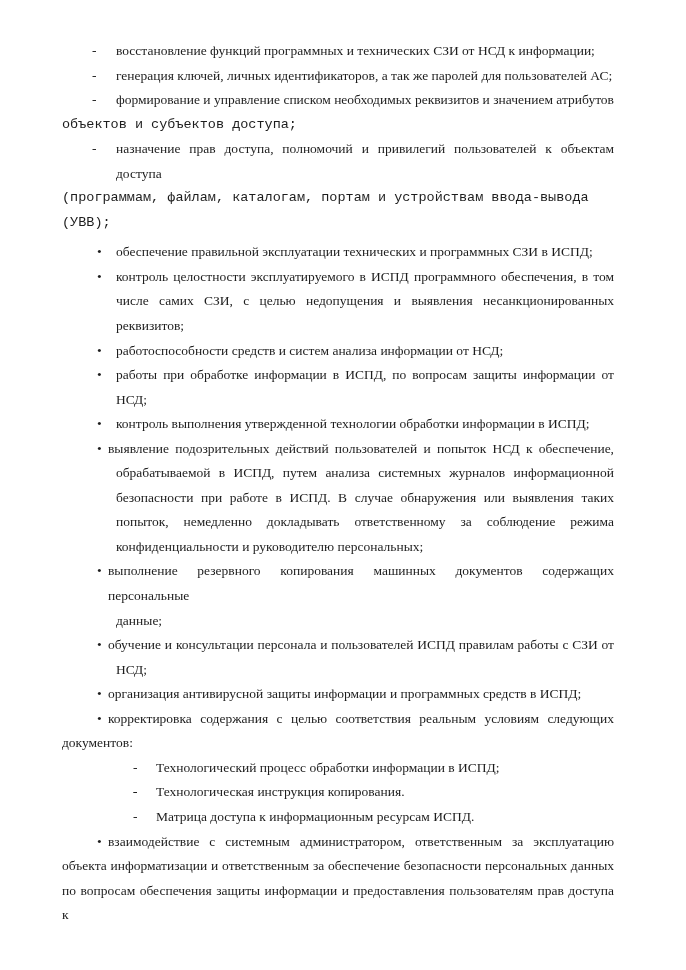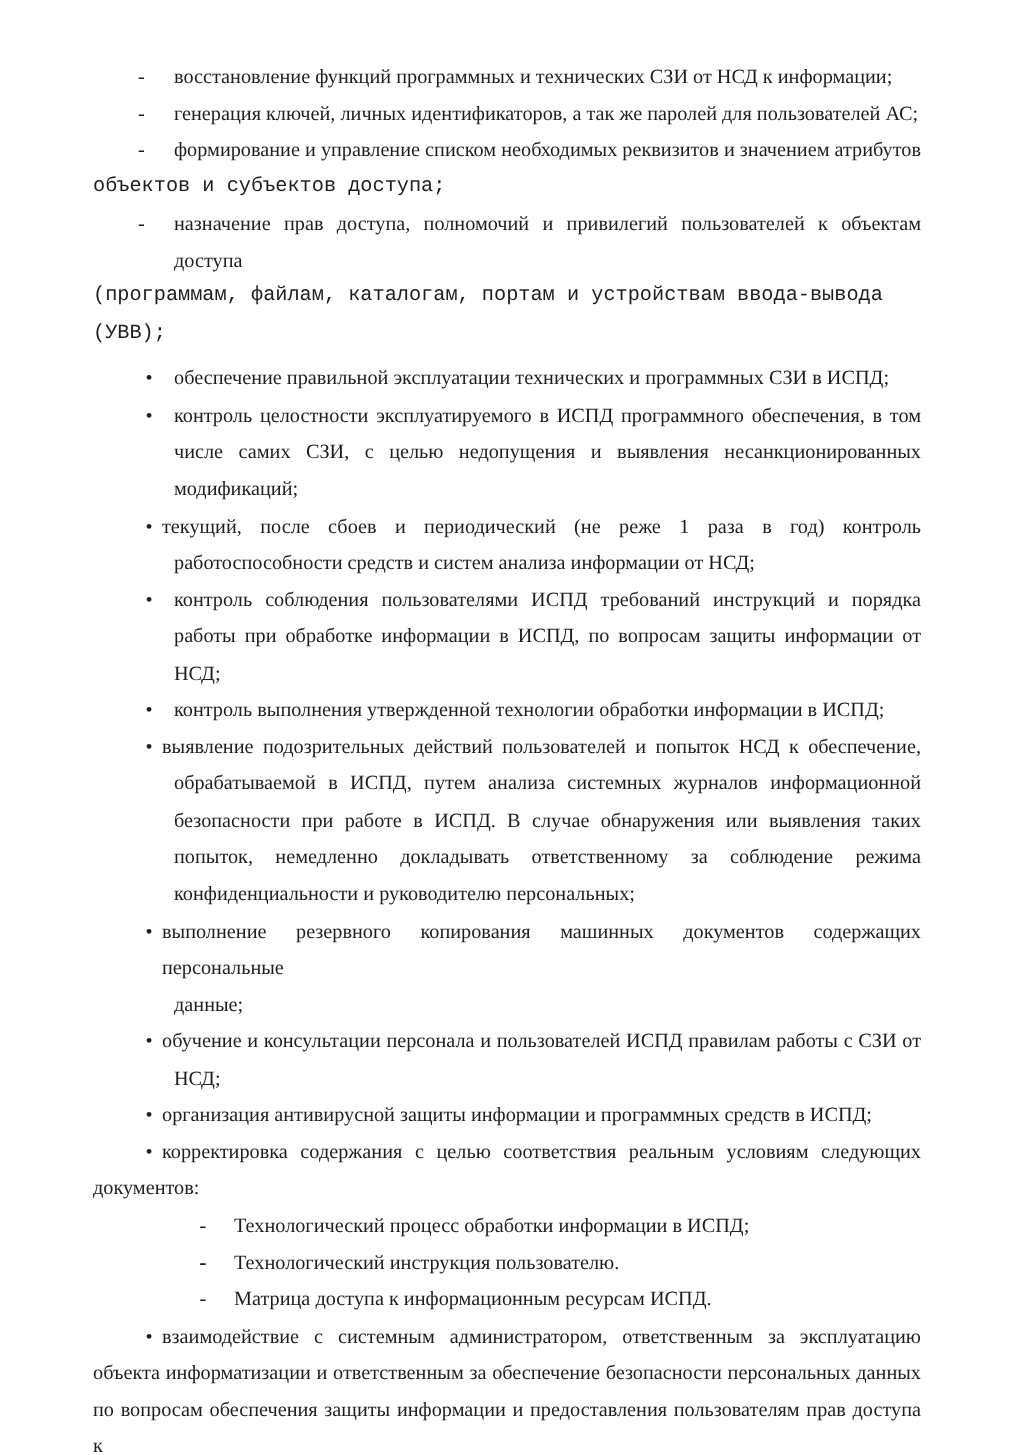--- a/index.html
+++ b/index.html
@@ -79,28 +79,28 @@
       <div class="para dash">
         <div class="line first just"><span class="marker">-</span><span>назначение прав доступа, полномочий и привилегий пользователей к объектам доступа</span></div>
         <div class="line cont"><span>(программам, файлам, каталогам, портам и устройствам ввода-вывода (УВВ);</span></div>
       </div>
       <div class="para bw gap">
         <div class="line first"><span class="marker">•</span><span>обеспечение правильной эксплуатации технических и программных СЗИ в ИСПД;</span></div>
       </div>
       <div class="para bw">
         <div class="line first just"><span class="marker">•</span><span>контроль целостности эксплуатируемого в ИСПД программного обеспечения, в том</span></div>
         <div class="line cont just"><span>числе самих СЗИ, с целью недопущения и выявления несанкционированных</span></div>
-        <div class="line cont"><span>модификаций;</span></div>
+        <div class="line cont"><span>реквизитов;</span></div>
       </div>
       <div class="para bt">
-        <div class="line first just"><span class="marker">•</span><span>текущий, после сбоев и периодический (не реже 1 раза в год) контроль</span></div>
+        <div class="line first just"><span class="marker">•</span></div>
         <div class="line cont"><span>работоспособности средств и систем анализа информации от НСД;</span></div>
       </div>
       <div class="para bw">
-        <div class="line first just"><span class="marker">•</span><span>контроль соблюдения пользователями ИСПД требований инструкций и порядка</span></div>
+        <div class="line first just"><span class="marker">•</span></div>
         <div class="line cont just"><span>работы при обработке информации в ИСПД, по вопросам защиты информации от</span></div>
         <div class="line cont"><span>НСД;</span></div>
       </div>
       <div class="para bw">
         <div class="line first"><span class="marker">•</span><span>контроль выполнения утвержденной технологии обработки информации в ИСПД;</span></div>
       </div>
       <div class="para bt">
         <div class="line first just"><span class="marker">•</span><span>выявление подозрительных действий пользователей и попыток НСД к обеспечение,</span></div>
         <div class="line cont just"><span>обрабатываемой в ИСПД, путем анализа системных журналов информационной</span></div>
         <div class="line cont just"><span>безопасности при работе в ИСПД. В случае обнаружения или выявления таких</span></div>
@@ -122,21 +122,21 @@
         <div class="line first just"><span class="marker">•</span><span>корректировка содержания с целью соответствия реальным условиям следующих</span></div>
         <div class="line cont"><span>документов:</span></div>
       </div>
       <div class="para sub">
         <div class="line first"><span class="marker">-</span><span>Технологический процесс обработки информации в ИСПД;</span></div>
       </div>
       <div class="para sub">
         <div class="line first"><span class="marker">-</span></div>
       </div>
       <div class="para sub">
-        <div class="line first"><span class="marker">-</span><span>Технологический инструкция пользователю.</span></div>
+        <div class="line first"><span class="marker">-</span><span>Технологическая инструкция копирования.</span></div>
       </div>
       <div class="para sub">
         <div class="line first"><span class="marker">-</span><span>Матрица доступа к информационным ресурсам ИСПД.</span></div>
       </div>
       <div class="para btf">
         <div class="line first just"><span class="marker">•</span><span>взаимодействие с системным администратором, ответственным за эксплуатацию</span></div>
         <div class="line cont just"><span>объекта информатизации и ответственным за обеспечение безопасности персональных данных</span></div>
         <div class="line cont just"><span>по вопросам обеспечения защиты информации и предоставления пользователям прав доступа к</span></div>
       </div>
     </div>

